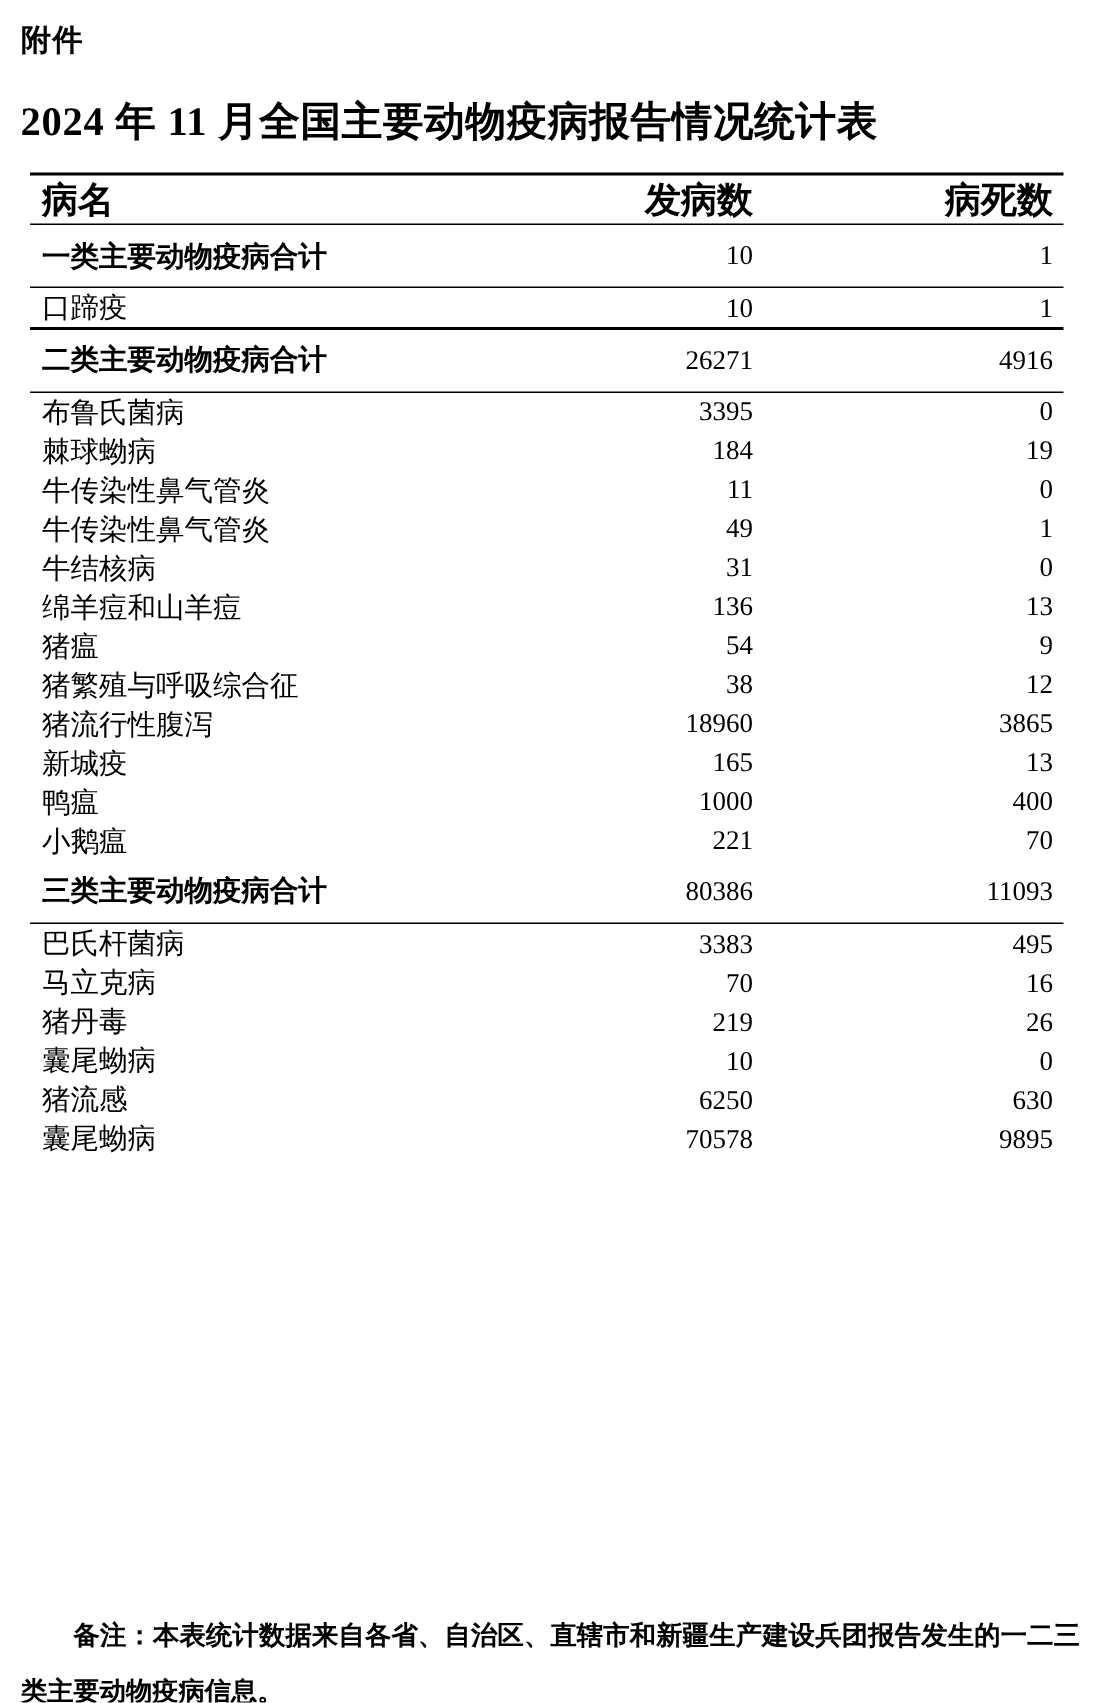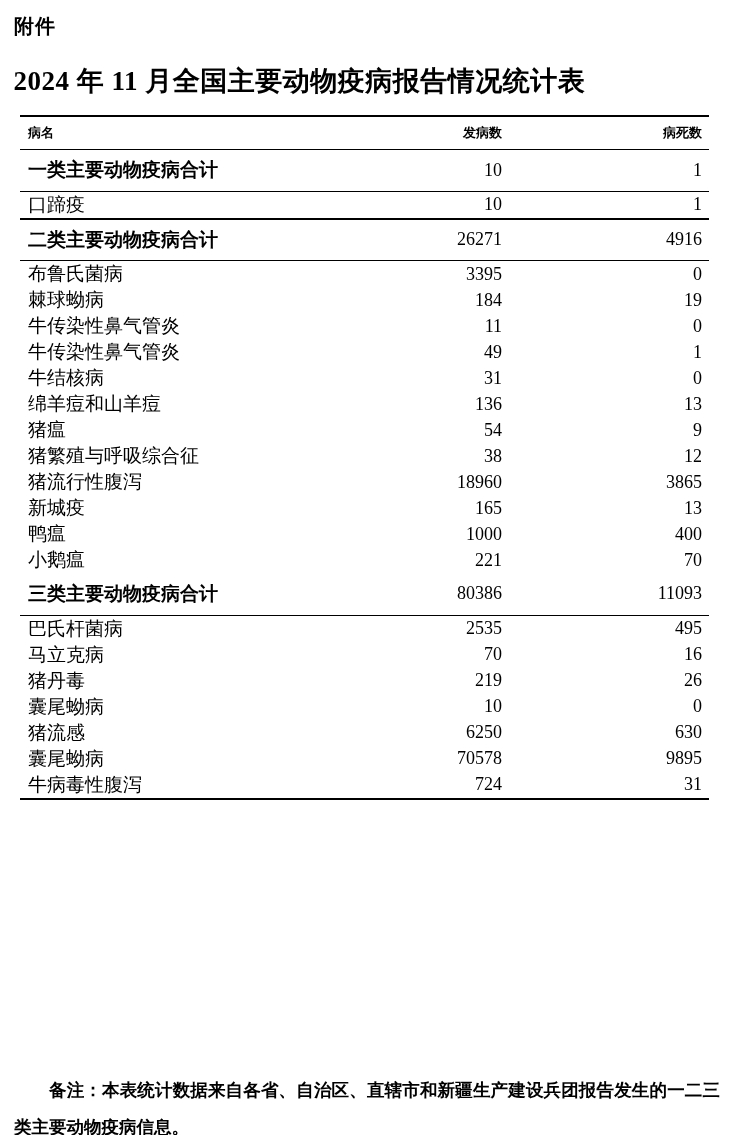--- a/index.html
+++ b/index.html
@@ -44,21 +44,21 @@
   }
   col.c-name  { width: 380px; }
   col.c-cases { width: 102px; }
   col.c-deaths{ width: 207px; }
   thead tr {
     height: 33px;
     border-bottom: 1px solid #000;
   }
   th {
     font-weight: bold;
-    font-size: 13px;
+    font-size: 24px;
     vertical-align: middle;
     padding: 0;
     margin-top: 40px;
   }
   th:first-child { text-align: left; padding-left: 8px; }
   th:nth-child(2){ text-align: right; }
   th:nth-child(3){ text-align: right; padding-right: 7px; }
   tbody tr { height: 19px; }
   tbody tr.bold { height: 42px; }
   tbody tr.bold td:first-child { font-weight: bold; }
@@ -181,21 +181,21 @@
         <td>221</td>
         <td>70</td>
       </tr>
       <tr class="bold rule-thin">
         <td>三类主要动物疫病合计</td>
         <td>80386</td>
         <td>11093</td>
       </tr>
       <tr class="rule-none">
         <td>巴氏杆菌病</td>
-        <td>2535</td>
+        <td>3383</td>
         <td>495</td>
       </tr>
       <tr class="rule-none">
         <td>马立克病</td>
         <td>70</td>
         <td>16</td>
       </tr>
       <tr class="rule-none">
         <td>猪丹毒</td>
         <td>219</td>
@@ -209,21 +209,16 @@
       <tr class="rule-none">
         <td>猪流感</td>
         <td>6250</td>
         <td>630</td>
       </tr>
       <tr class="rule-none">
         <td>囊尾蚴病</td>
         <td>70578</td>
         <td>9895</td>
       </tr>
-      <tr class="rule-thick">
-        <td>牛病毒性腹泻</td>
-        <td>724</td>
-        <td>31</td>
-      </tr>
     </tbody>
 </table>
 
 <div class="note-text">备注：本表统计数据来自各省、自治区、直辖市和新疆生产建设兵团报告发生的一二三类主要动物疫病信息。</div>
 
 </body></html>

